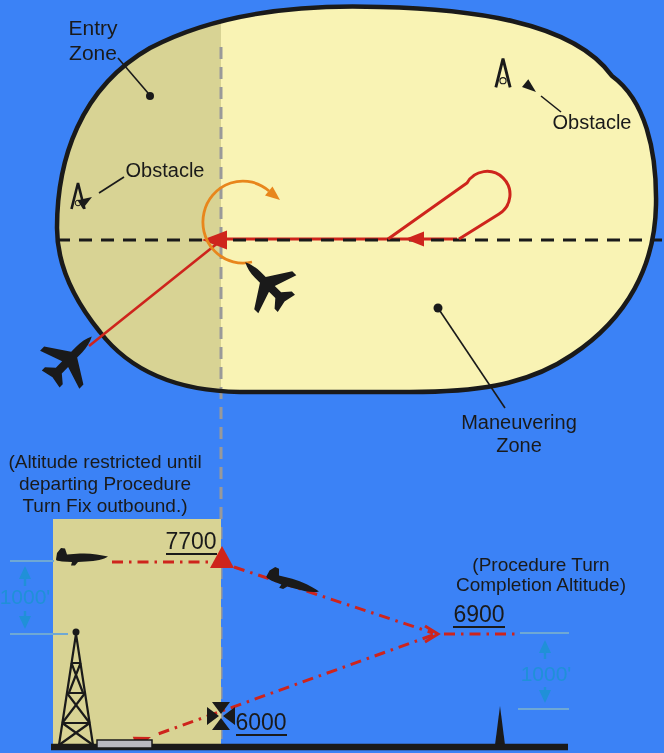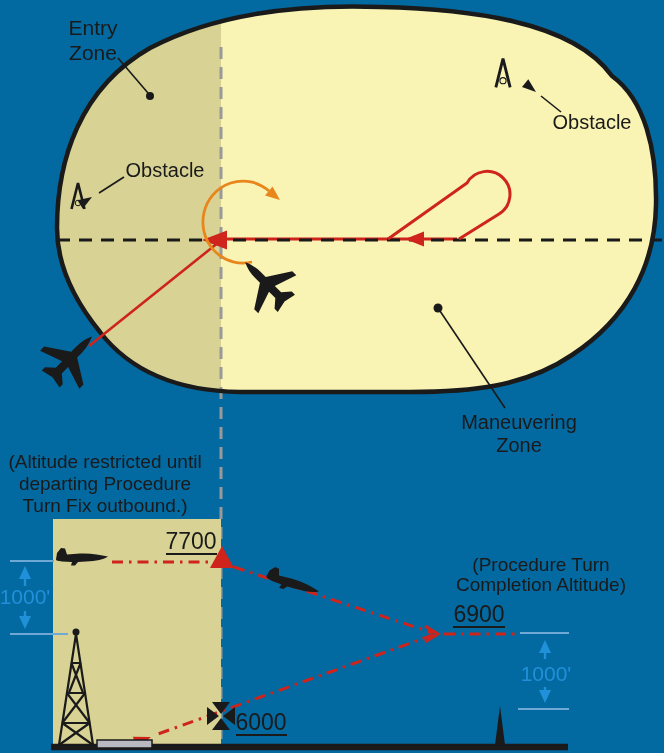--- a/index.html
+++ b/index.html
@@ -1,16 +1,16 @@
 <!DOCTYPE html>
 <html style="--maneuvering-zone-fill: #f9f3b4; --entry-zone-fill: #d8d394; --flight-path-red: #ce241c; --turn-arrow-orange: #e8861c; --dimension-blue: #2090d8; --dimension-line-blue: #6fa8d4; --divider-gray: #999999; --ink-black: #1a1a1a; --runway-gray: #b9b9c1;"><head>
 <meta charset="utf-8">
 <style>
   html,body{margin:0;padding:0;background:#fff;}
-  .stage{position:relative;width:664px;height:753px;background:#0369a1;overflow:hidden;}
+  .stage{position:relative;width:664px;height:753px;background:#3b82f6;overflow:hidden;}
   svg text{font-family:"Liberation Sans","DejaVu Sans",sans-serif;fill:var(--ink-black,#1a1a1a);}
   .tc{text-anchor:middle;}
   .lbl{font-size:20px;}
   .alt{font-size:23px;}
   .blue-t{fill:var(--dimension-blue,#2090d8);font-size:21px;}
   .zone-y{fill:var(--maneuvering-zone-fill,#f9f3b4);}
   .zone-o{fill:var(--entry-zone-fill,#d8d394);}
   .outline{fill:none;stroke:var(--ink-black,#1a1a1a);stroke-width:4.5;}
   .blackdash{stroke:var(--ink-black,#1a1a1a);stroke-width:3.2;stroke-dasharray:13 9;fill:none;}
   .graydash{stroke:var(--divider-gray,#999999);stroke-width:3;stroke-dasharray:12 8;fill:none;}

